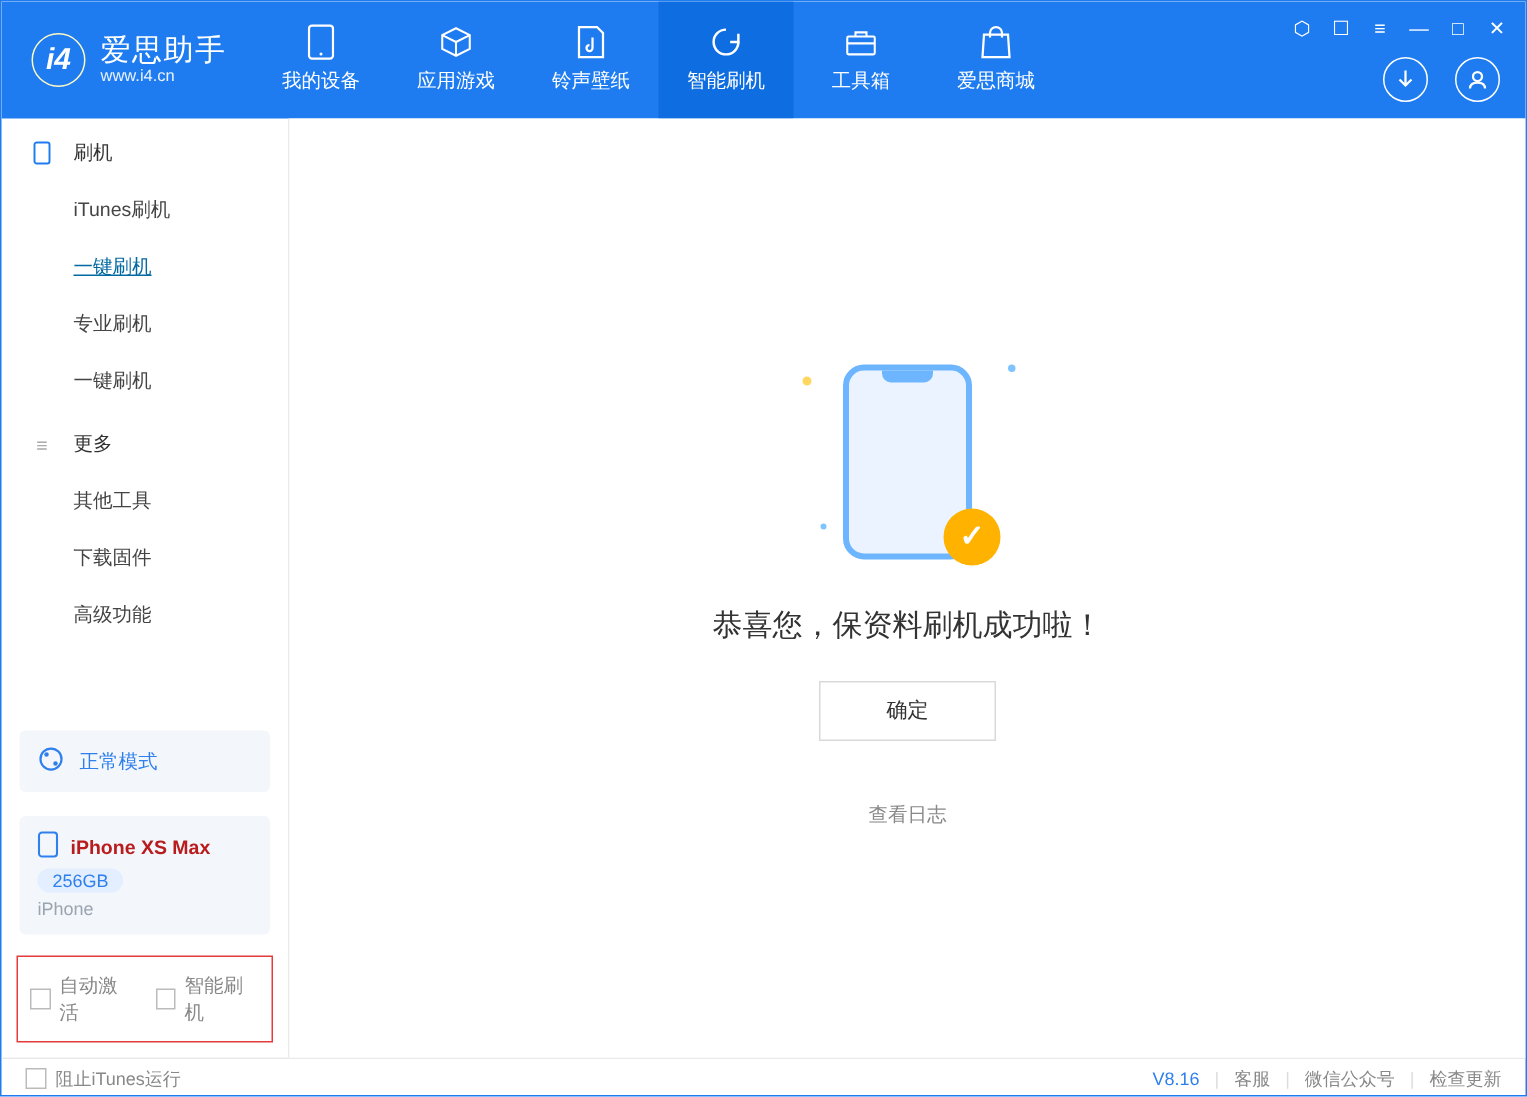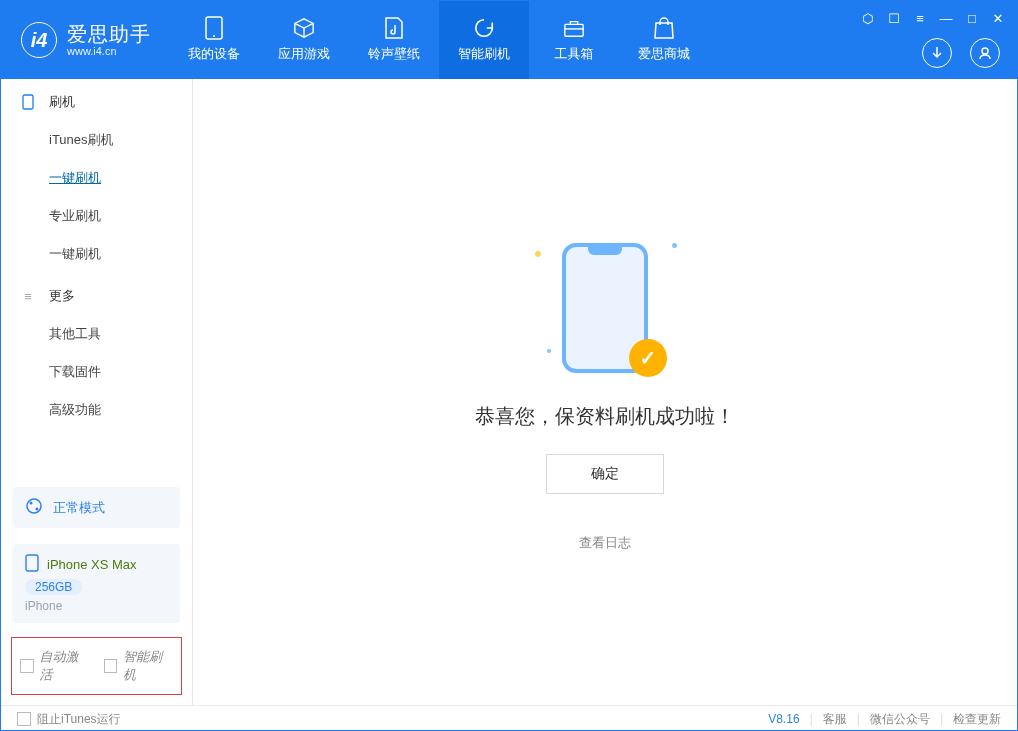--- a/index.html
+++ b/index.html
@@ -24,24 +24,24 @@
 
 .body { display: flex; height: 626px; }
 .sidebar { width: 192px; border-right: 1px solid #e9e9e9; display: flex; flex-direction: column; font-size: 13px; color: #333; }
 .sb-group-title { display: flex; align-items: center; gap: 14px; padding: 14px 20px 10px; color: #333; font-weight: 500; }
 .sb-group-icon { width: 14px; height: 14px; display: flex; align-items: center; justify-content: center; color: #1e7cf0; }
 .sb-item { padding: 10px 20px 10px 48px; cursor: pointer; color: #444; }
 .sb-item.active { color: #0369a1; text-decoration: underline; }
 .sb-fill { flex: 1; }
 .sb-card { margin: 8px 12px; padding: 10px 12px; background: #f3f6fa; border-radius: 4px; display: flex; align-items: center; gap: 10px; color: #2f80ed; cursor: pointer; font-size:13px;}
 .sb-card.device { flex-direction: column; align-items: flex-start; gap: 4px; }
-.dev-title { font-weight: 400; color: #4d7c0f; }
+.dev-title { font-weight: 700; color: #b91c1c; }
 .dev-badge { background: #e3eefe; color: #2f80ed; border-radius: 10px; padding: 1px 10px; font-size: 12px; }
 .dev-sub { color: #9aa5b1; font-size: 12px; }
-.sb-options { border: 1.5px solid #e43b3b; margin: 6px 10px 10px; padding: 10px 8px; display: flex; gap: 14px; align-items: center; color: #888; font-size: 13px; font-style: italic; }
+.sb-options { border: 1.5px solid #e43b3b; margin: 6px 10px 10px; padding: 10px 8px; display: flex; gap: 14px; align-items: center; color: #888; font-size: 13px; }
 .opt { display: flex; align-items: center; gap: 6px; cursor: pointer; }
 .chk { width: 14px; height: 14px; border: 1px solid #bbb; background: #fff; }
 
 
 .main { flex: 1; background: #fff; position: relative; display: flex; flex-direction: column; align-items: center; justify-content: center; }
 .success-illu { position: relative; width: 160px; height: 150px; margin-bottom: 20px; }
 .phone { position: absolute; left: 50%; top: 10px; transform: translateX(-50%); width: 86px; height: 130px; border: 4px solid #6db6ff; border-radius: 14px; background: #eaf3ff; }
 .phone-notch { position:absolute; top:0; left:50%; transform:translateX(-50%); width:34px; height:8px; background:#6db6ff; border-radius:0 0 6px 6px;}
 .badge-check { position: absolute; right: 18px; bottom: 6px; width: 38px; height: 38px; background: #ffb300; border-radius: 50%; display: flex; align-items: center; justify-content: center; color: #fff; font-size: 20px; font-weight: bold; }
 .sparkle { position:absolute; background:#ffd760; border-radius:50%;}

